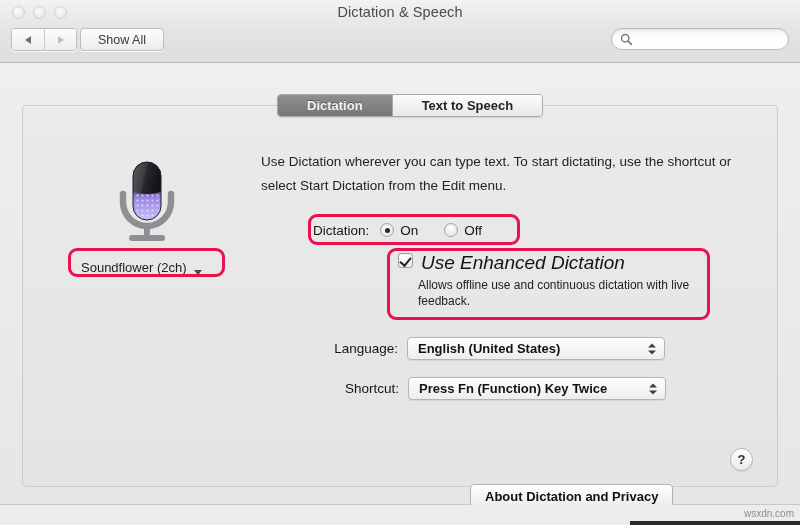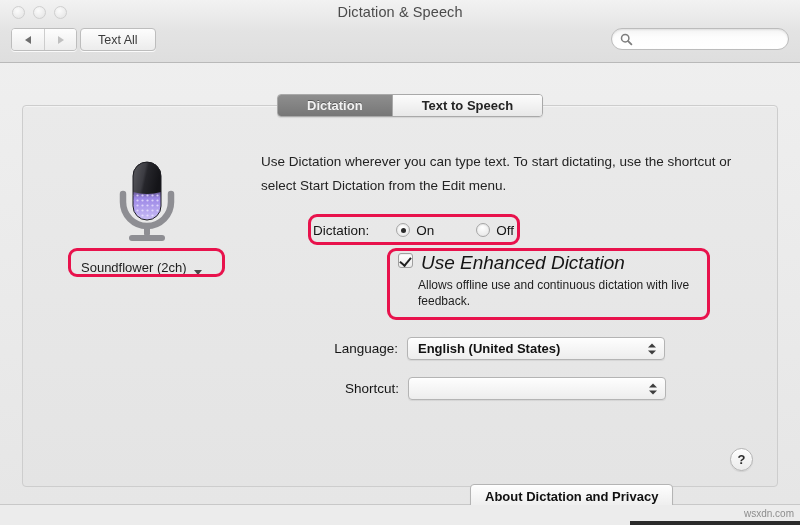--- a/index.html
+++ b/index.html
@@ -128,21 +128,21 @@
   }
 
   
   #desc {
     position: absolute; left: 261px; top: 150px; width: 480px;
     font-size: 13.5px; color: #232323; line-height: 24px;
   }
 
   #dict-row {
     position: absolute; left: 313px; top: 218px;
-    display: flex; align-items: center; height: 24px; gap: 16px;
+    display: flex; align-items: center; height: 24px; gap: 0;
     font-size: 13.5px; color: #151515;
   }
   #dict-row .lbl { margin-right: 11px; }
   .radio-item { display: flex; align-items: center; gap: 6px; }
   .radio-item + .radio-item { margin-left: 26px; }
   .radio {
     width: 14px; height: 14px; border-radius: 50%;
     border: 1px solid #a6a6a6;
     background: radial-gradient(circle at 45% 30%, #ffffff, #eaeaea 75%, #dcdcdc);
     box-shadow: inset 0 1px 1px rgba(0,0,0,.07);
@@ -262,21 +262,21 @@
 
     <div id="nav">
       <div class="nav-btn">
         <span class="tri-l"></span>
       </div>
       <div class="nav-btn">
         <span class="tri-r"></span>
       </div>
     </div>
 
-    <div id="showall">Text All</div>
+    <div id="showall">Show All</div>
 
     <div id="search">
       <span>
         <svg width="13" height="13" viewBox="0 0 13 13">
           <circle cx="5.2" cy="5.2" r="3.7" fill="none" stroke="#7d7d7d" stroke-width="1.5"></circle>
           <line x1="8.1" y1="8.1" x2="11.4" y2="11.4" stroke="#7d7d7d" stroke-width="1.8" stroke-linecap="round"></line>
         </svg>
       </span>
       <input type="text" placeholder="" style="">
     </div>
@@ -360,20 +360,21 @@
       <span class="steppers">
         <span class="su"></span>
           <span class="sd"></span>
       </span>
     </span>
   </div>
 
   <div class="pop-row" id="short-row">
     <span class="rlbl">Shortcut:</span>
     <span class="popup" id="short-pop">
+      <span>Press Fn (Function) Key Twice</span>
       <span class="steppers">
         <span class="su"></span>
           <span class="sd"></span>
       </span>
     </span>
   </div>
 
   <div id="about-btn">About Dictation and Privacy</div>
   <div id="help-btn">?</div>
 

